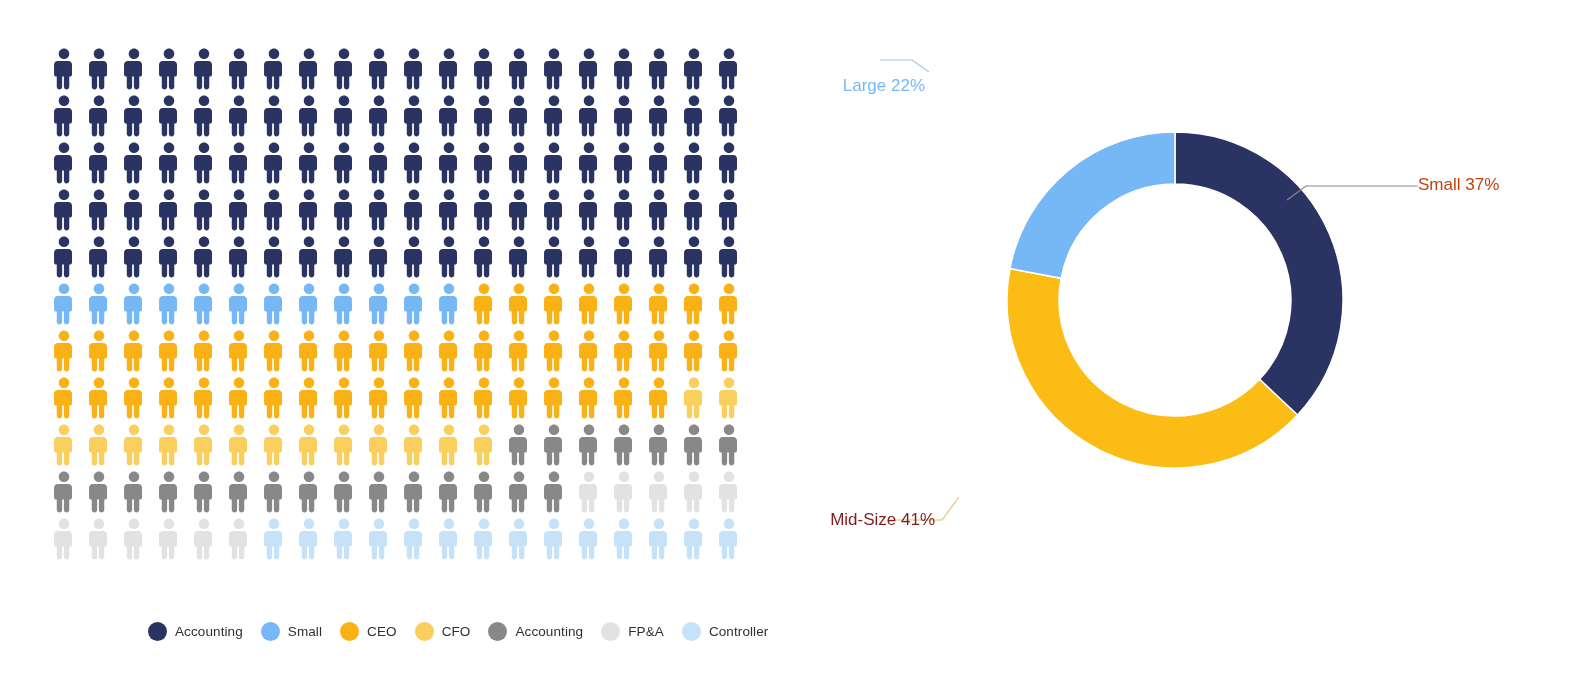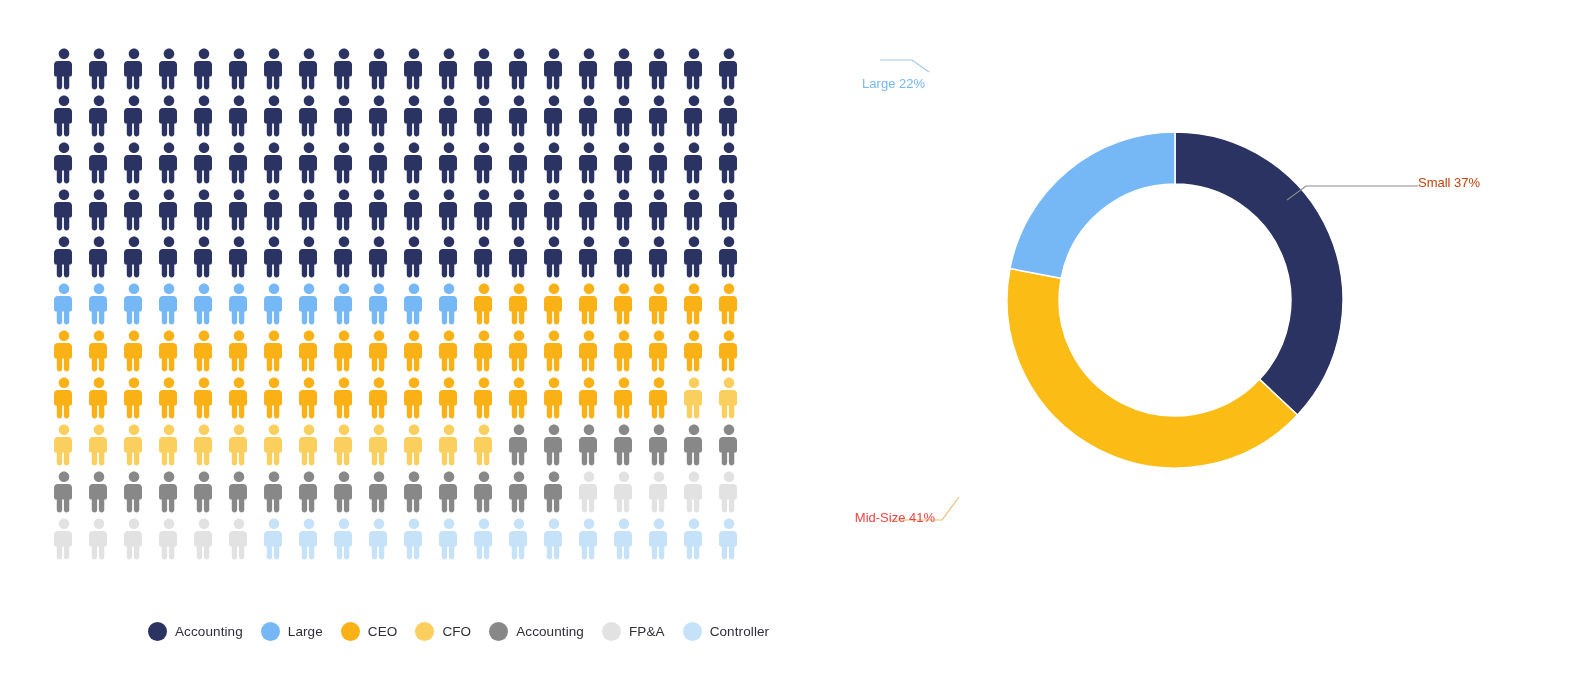--- a/index.html
+++ b/index.html
@@ -45,21 +45,21 @@
     font-size:13.5px;color:#2f2f38;white-space:nowrap;
     letter-spacing:.1px;
   }
 
   
   #donut-panel{
     position:absolute;left:790px;top:0;width:794px;height:685px;
   }
   #donut-svg{position:absolute;left:0;top:0;}
   .slice-label{
-    position:absolute;font-size:13px;white-space:nowrap;
+    position:absolute;font-size:17px;white-space:nowrap;
   }
   .slice-label.abs{position:absolute;}
 </style>
 </head>
 <body>
 
 <div id="figure">
 
   <div id="pictogram-panel">
     <div id="pictogram-grid">
@@ -1165,21 +1165,21 @@
         </span>
       </div>
 
     <div id="legend">
         <div class="legend-item">
           <span class="legend-swatch" style="background: rgb(42, 51, 98);"></span>
           <span class="legend-label">Accounting</span>
         </div>
         <div class="legend-item">
           <span class="legend-swatch" style="background: rgb(118, 184, 245);"></span>
-          <span class="legend-label">Large</span>
+          <span class="legend-label">Small</span>
         </div>
         <div class="legend-item">
           <span class="legend-swatch" style="background: rgb(249, 177, 21);"></span>
           <span class="legend-label">CEO</span>
         </div>
         <div class="legend-item">
           <span class="legend-swatch" style="background: rgb(251, 207, 94);"></span>
           <span class="legend-label">CFO</span>
         </div>
         <div class="legend-item">
@@ -1206,16 +1206,16 @@
         </g>
       <g id="donut-leaders">
         <path d="M 497 200 L 516 186 L 628 186" fill="none" stroke="#8a8a8a" stroke-width="1.1"></path>
         <path d="M 139 72 L 122 60 L 90 60" fill="none" stroke="#9fc8e8" stroke-width="1.1"></path>
         <path d="M 169 497 L 152 520 L 100 520" fill="none" stroke="#e3c06a" stroke-width="1.1"></path>
       </g>
     </svg>
 
     <div class="slice-label abs" style="left:628px;top:175px;color:#c2410c;">Small 37%</div>
     <div class="slice-label abs" style="left:135px;top:76px;color:#76b8f5;transform:translateX(-100%);">Large 22%</div>
-    <div class="slice-label abs" style="left:145px;top:510px;color:#ef4444;transform:translateX(-100%);">Mid-Size 41%</div>
+    <div class="slice-label abs" style="left:145px;top:510px;color:#7f1d1d;transform:translateX(-100%);">Mid-Size 41%</div>
   </div>
 
 </div>
 
 </body></html>

